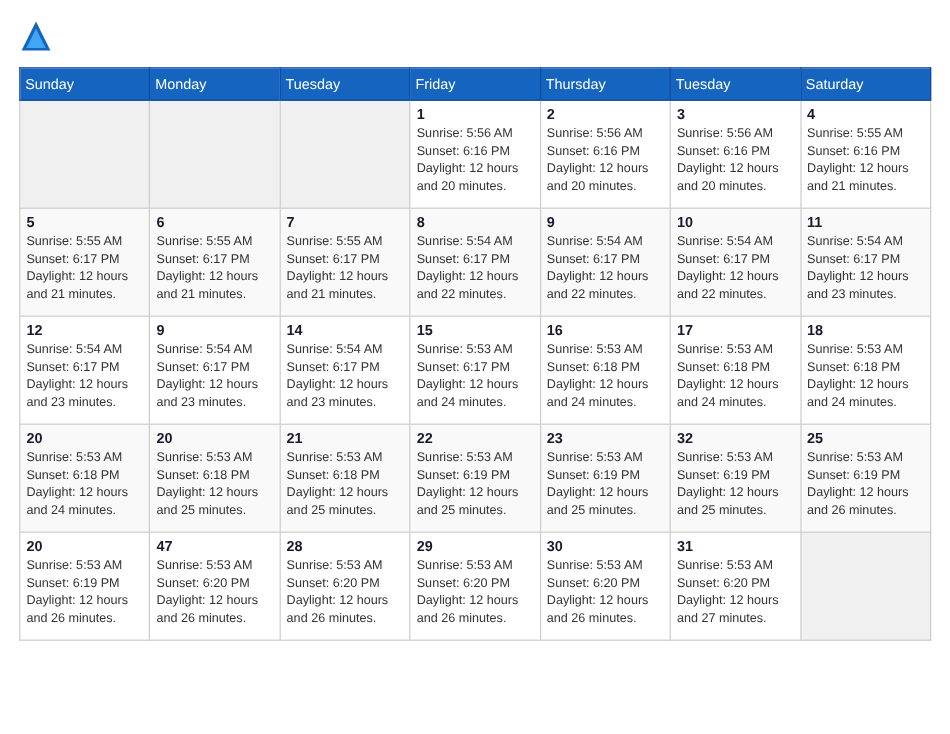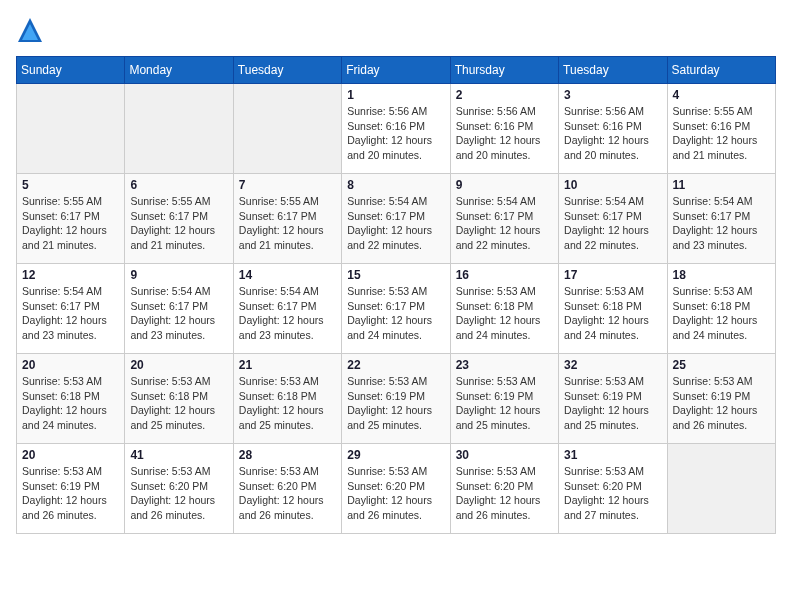--- a/index.html
+++ b/index.html
@@ -317,21 +317,21 @@
       </tr>
       <tr>
         <td>
           <span class="day-num">20</span>
           <div class="day-detail" style="white-space: pre-line;">Sunrise: 5:53 AM
 Sunset: 6:19 PM
 Daylight: 12 hours
 and 26 minutes.</div>
         </td>
         <td>
-          <span class="day-num">41</span>
+          <span class="day-num">47</span>
           <div class="day-detail" style="white-space: pre-line;">Sunrise: 5:53 AM
 Sunset: 6:20 PM
 Daylight: 12 hours
 and 26 minutes.</div>
         </td>
         <td>
           <span class="day-num">28</span>
           <div class="day-detail" style="white-space: pre-line;">Sunrise: 5:53 AM
 Sunset: 6:20 PM
 Daylight: 12 hours

